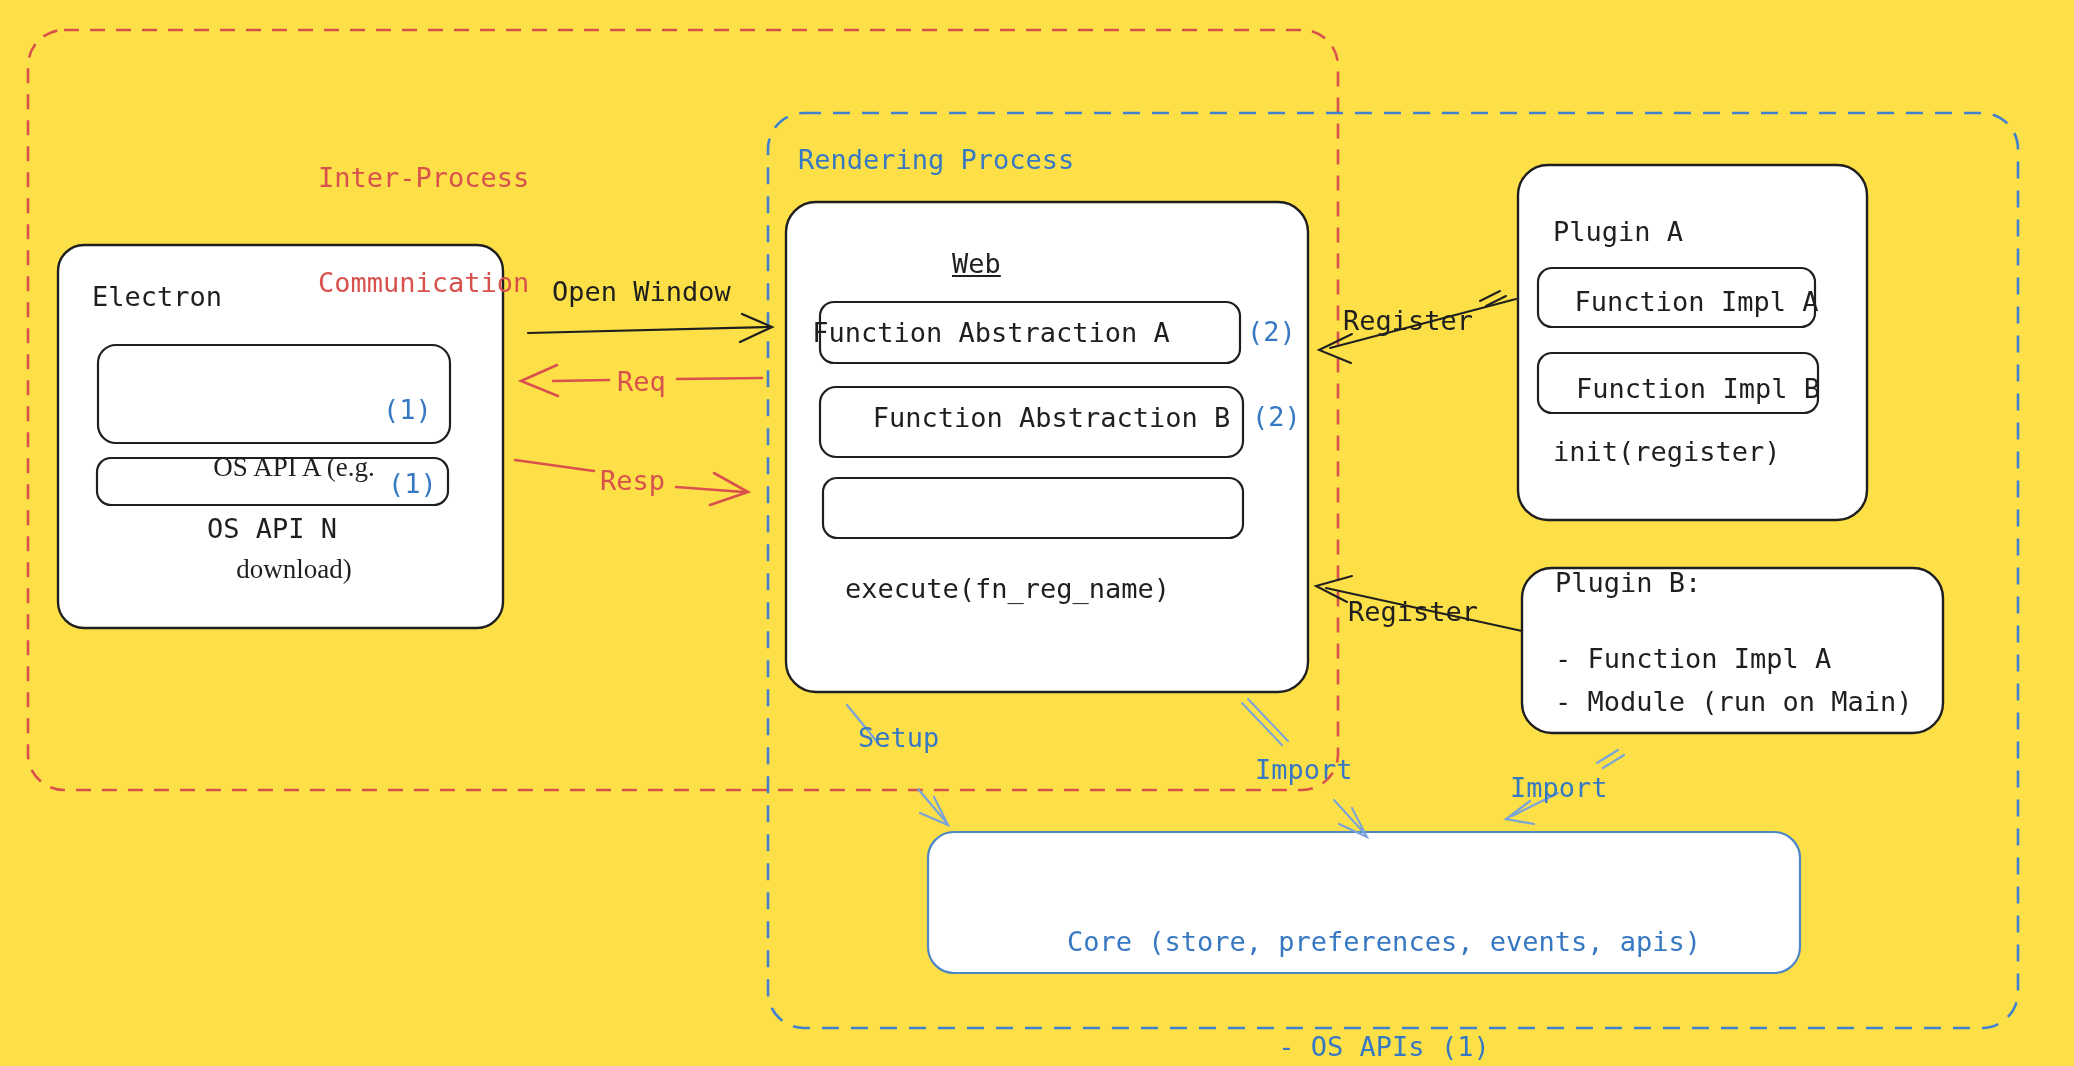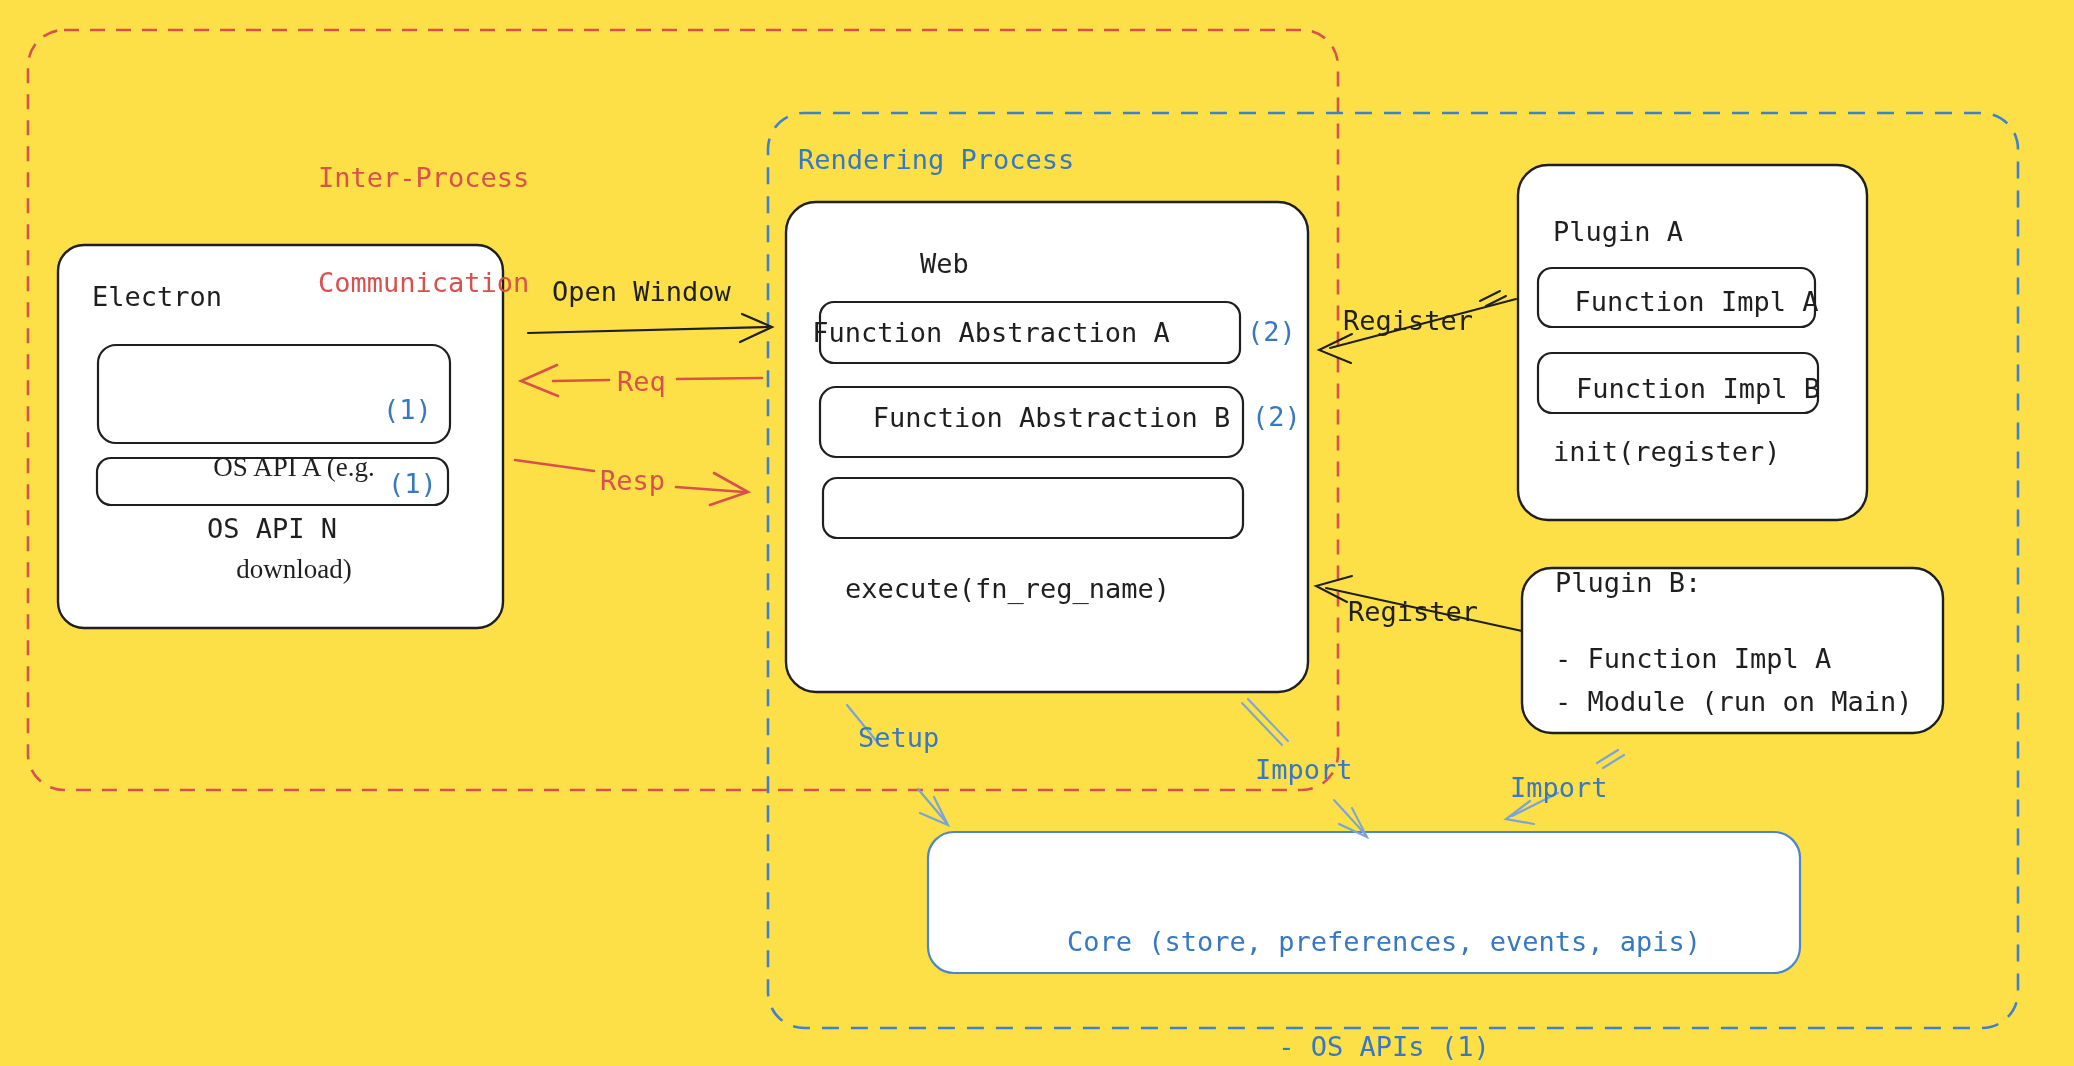--- a/index.html
+++ b/index.html
@@ -116,21 +116,21 @@
 
   <div class="txt" style="left:207px;top:471px;margin-top:44px;">OS API N</div>
   <div class="txt blue" style="left:388px;top:470px;">(1)</div>
 
   <div class="txt" style="left:552px;top:278px;">Open Window</div>
   <div class="txt red" style="left:617px;top:368px;">Req</div>
   <div class="txt red" style="left:600px;top:467px;">Resp</div>
 
   <div class="txt blue" style="left:798px;top:146px;">Rendering Process</div>
 
-  <div class="txt" style="left:920px;top:250px;">Web</div>
+  <div class="txt" style="left:952px;top:250px;text-decoration:underline;">Web</div>
 
   <div class="txt center" style="left:783px;top:319px;width:376px;">Function Abstraction A</div>
   <div class="txt blue" style="left:1247px;top:318px;">(2)</div>
 
   <div class="txt center" style="left:820px;top:404px;width:423px;">Function Abstraction B</div>
   <div class="txt blue" style="left:1252px;top:403px;">(2)</div>
 
 
   <div class="txt" style="left:845px;top:575px;">execute(fn_reg_name)</div>
 

